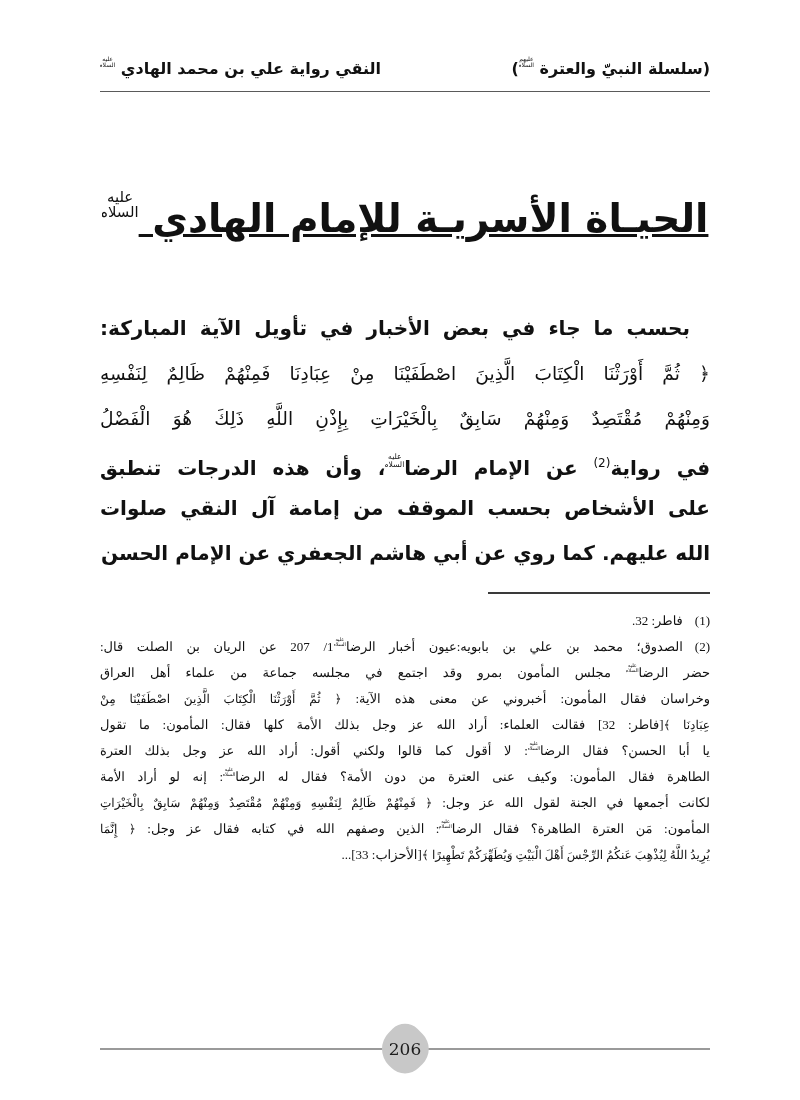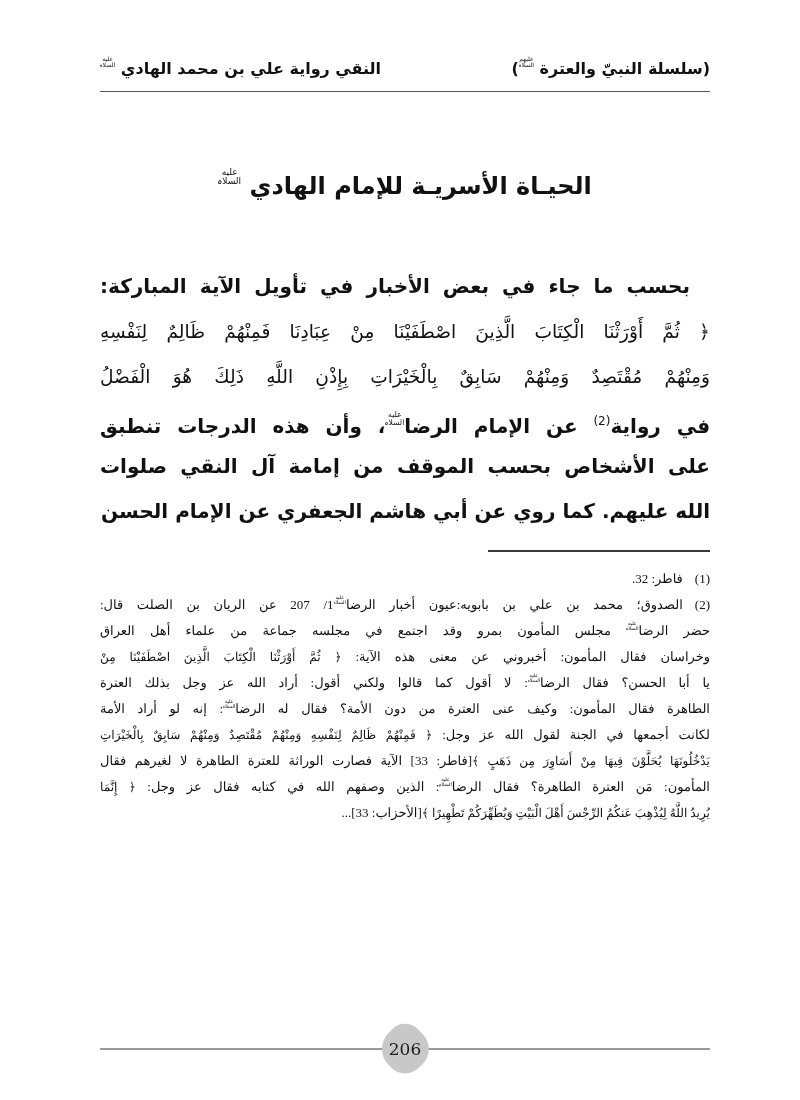--- a/index.html
+++ b/index.html
@@ -4,21 +4,21 @@
 <style>
   html,body{margin:0;padding:0;background:#ffffff;}
   .page{
     position:relative;width:800px;height:1100px;overflow:hidden;background:#fff;
     direction:rtl;color:#111;font-family:"DejaVu Sans",sans-serif;
     box-sizing:border-box;padding:0 90px 0 100px;
   }
   .hdr{display:flex;justify-content:space-between;align-items:flex-end;
        padding-top:56px;font-size:16px;font-weight:bold;}
   .hdr-rule{border:none;border-top:1.5px solid #5a5a5a;margin:13px 0 0 0;}
-  .title{margin-top:76px;text-align:center;font-size:24px;font-weight:bold;line-height:1.3;}
+  .title{margin-top:97px;text-align:center;font-size:39px;font-weight:bold;line-height:1.3;text-decoration:underline;}
   .body-text{margin-top:62px;font-size:20px;font-weight:bold;}
   .line{height:45px;line-height:45px;text-align:justify;text-align-last:justify;overflow:hidden;}
   .fnotes .line{height:26px;line-height:26px;font-family:Liberation Serif, serif;}
   .line.first{padding-right:20px;}
   .line.last,.line.single{text-align-last:right;}
   .line.padr{padding-left:40px;}
   .seg-q{font-weight:normal;font-size:.93em;}
   .seg-s{font-size:.6em;vertical-align:super;font-weight:normal;}
   .seg-n{padding-left:12px;}
   .seg-h{display:inline-block;font-size:.38em;width:2.5em;height:2.4em;line-height:1.05;
@@ -58,24 +58,24 @@
   <div class="fn-sep"></div>
 
   <section class="fnotes">
       <div>
         <div class="line single"><span class="seg-n">(1)</span><span class="seg-r">فاطر: 32.</span></div>
       </div>
       <div>
         <div class="line"><span class="seg-n">(2)</span><span class="seg-r">الصدوق؛ محمد بن علي بن بابويه:عيون أخبار الرضا</span><span class="seg-h">عليه السلام</span><span class="seg-r">1/ 207 عن الريان بن الصلت قال:</span></div>
         <div class="line"><span class="seg-r">حضر الرضا</span><span class="seg-h">عليه السلام</span><span class="seg-r"> مجلس المأمون بمرو وقد اجتمع في مجلسه جماعة من علماء أهل العراق</span></div>
         <div class="line"><span class="seg-r">وخراسان فقال المأمون: أخبروني عن معنى هذه الآية: </span><span class="seg-q">﴿ ثُمَّ أَوْرَثْنَا الْكِتَابَ الَّذِينَ اصْطَفَيْنَا مِنْ</span></div>
+        <div class="line"><span class="seg-q">عِبَادِنَا ﴾</span><span class="seg-r">[فاطر: 32] فقالت العلماء: أراد الله عز وجل بذلك الأمة كلها فقال: المأمون: ما تقول</span></div>
         <div class="line"><span class="seg-r">يا أبا الحسن؟ فقال الرضا</span><span class="seg-h">عليه السلام</span><span class="seg-r">: لا أقول كما قالوا ولكني أقول: أراد الله عز وجل بذلك العترة</span></div>
         <div class="line"><span class="seg-r">الطاهرة فقال المأمون: وكيف عنى العترة من دون الأمة؟ فقال له الرضا</span><span class="seg-h">عليه السلام</span><span class="seg-r">: إنه لو أراد الأمة</span></div>
         <div class="line"><span class="seg-r">لكانت أجمعها في الجنة لقول الله عز وجل: </span><span class="seg-q">﴿ فَمِنْهُمْ ظَالِمٌ لِنَفْسِهِ وَمِنْهُمْ مُقْتَصِدٌ وَمِنْهُمْ سَابِقٌ بِالْخَيْرَاتِ</span></div>
-        <div class="line"><span class="seg-q">يَدْخُلُونَهَا يُحَلَّوْنَ فِيهَا مِنْ أَسَاوِرَ مِن ذَهَبٍ ﴾</span><span class="seg-r">[فاطر: 33] الآية فصارت الوراثة للعترة الطاهرة لا لغيرهم فقال</span></div>
         <div class="line"><span class="seg-r">المأمون: مَن العترة الطاهرة؟ فقال الرضا</span><span class="seg-h">عليه السلام</span><span class="seg-r">: الذين وصفهم الله في كتابه فقال عز وجل: </span><span class="seg-q">﴿ إِنَّمَا</span></div>
         <div class="line last padr"><span class="seg-q">يُرِيدُ اللَّهُ لِيُذْهِبَ عَنكُمُ الرِّجْسَ أَهْلَ الْبَيْتِ وَيُطَهِّرَكُمْ تَطْهِيرًا ﴾</span><span class="seg-r">[الأحزاب: 33]...</span></div>
       </div>
     </section>
 
   <footer class="footer">
     <div class="footer-rule"></div>
     <div class="badge">
       <span class="num">206</span>
     </div>

